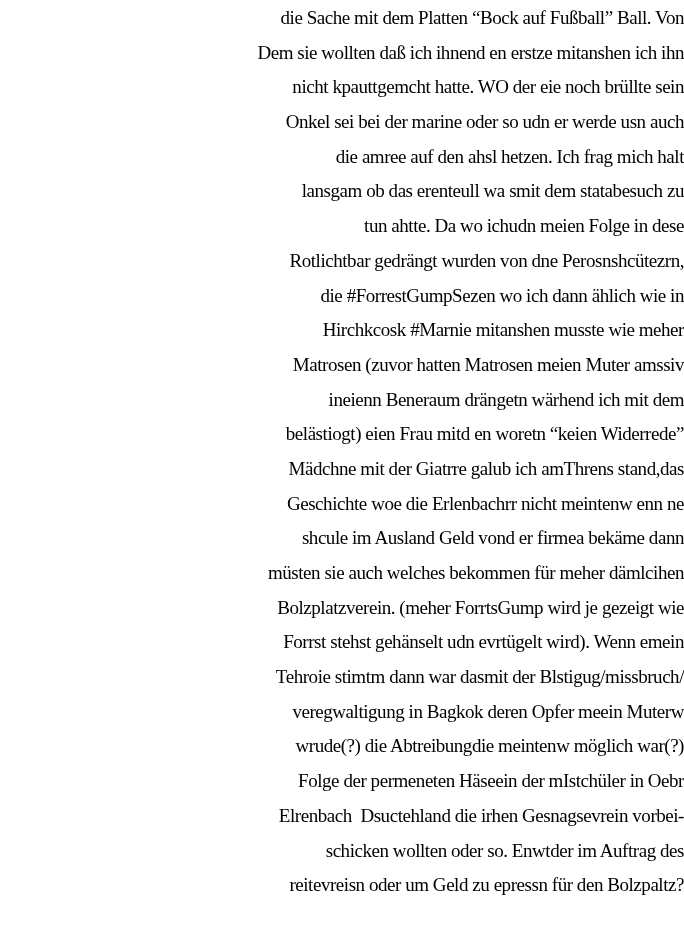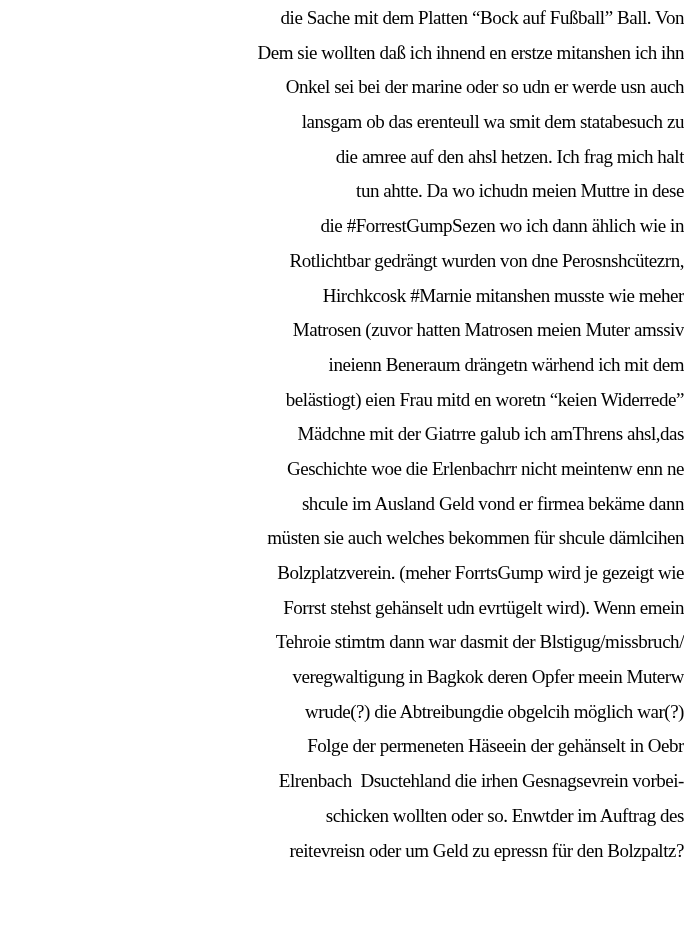--- a/index.html
+++ b/index.html
@@ -29,36 +29,37 @@
     text-align: right;
   }
 </style>
 </head>
 <body>
 
 <div class="page">
 
 <div class="line"> die Sache mit dem Platten “Bock auf Fußball” Ball. Von</div>
     <div class="line">Dem sie wollten daß ich ihnend en erstze mitanshen ich ihn</div>
+    <div class="line">nicht kpauttgemcht hatte. WO der eie noch brüllte sein</div>
     <div class="line">Onkel sei bei der marine oder so udn er werde usn auch</div>
+    <div class="line">die amree auf den ahsl hetzen. Ich frag mich halt</div>
     <div class="line">lansgam ob das erenteull wa smit dem statabesuch zu</div>
-    <div class="line">die amree auf den ahsl hetzen. Ich frag mich halt</div>
-    <div class="line">tun ahtte. Da wo ichudn meien Muttre in dese</div>
+    <div class="line">tun ahtte. Da wo ichudn meien Folge in dese</div>
+    <div class="line">Rotlichtbar gedrängt wurden von dne Perosnshcütezrn,</div>
     <div class="line">die #ForrestGumpSezen wo ich dann ählich wie in</div>
-    <div class="line">Rotlichtbar gedrängt wurden von dne Perosnshcütezrn,</div>
     <div class="line">Hirchkcosk #Marnie mitanshen musste wie meher</div>
     <div class="line">Matrosen (zuvor hatten Matrosen meien Muter amssiv</div>
     <div class="line">ineienn Beneraum drängetn wärhend ich mit dem</div>
     <div class="line">belästiogt) eien Frau mitd en woretn “keien Widerrede”</div>
-    <div class="line">Mädchne mit der Giatrre galub ich amThrens ahsl,das</div>
+    <div class="line">Mädchne mit der Giatrre galub ich amThrens stand,das</div>
     <div class="line">Geschichte woe die Erlenbachrr nicht meintenw enn ne</div>
     <div class="line">shcule im Ausland Geld vond er firmea bekäme dann</div>
-    <div class="line">müsten sie auch welches bekommen für shcule dämlcihen</div>
+    <div class="line">müsten sie auch welches bekommen für meher dämlcihen</div>
     <div class="line">Bolzplatzverein. (meher ForrtsGump wird je gezeigt wie</div>
     <div class="line">Forrst stehst gehänselt udn evrtügelt wird). Wenn emein</div>
     <div class="line">Tehroie stimtm dann war dasmit der Blstigug/missbruch/</div>
     <div class="line">veregwaltigung in Bagkok deren Opfer meein Muterw</div>
-    <div class="line">wrude(?) die Abtreibungdie obgelcih möglich war(?)</div>
-    <div class="line">Folge der permeneten Häseein der gehänselt in Oebr</div>
+    <div class="line">wrude(?) die Abtreibungdie meintenw möglich war(?)</div>
+    <div class="line">Folge der permeneten Häseein der mIstchüler in Oebr</div>
     <div class="line">Elrenbach  Dsuctehland die irhen Gesnagsevrein vorbei-</div>
     <div class="line">schicken wollten oder so. Enwtder im Auftrag des</div>
     <div class="line">reitevreisn oder um Geld zu epressn für den Bolzpaltz?</div>
   </div>
 
 </body></html>

